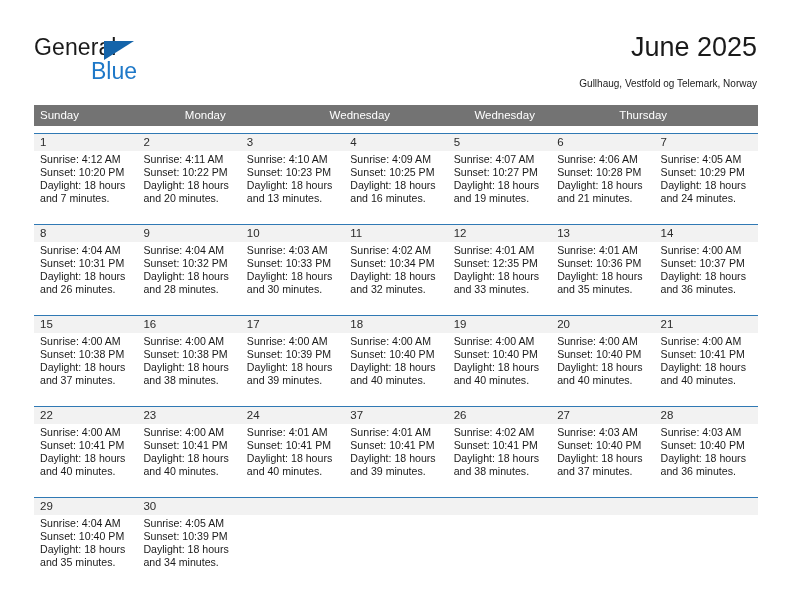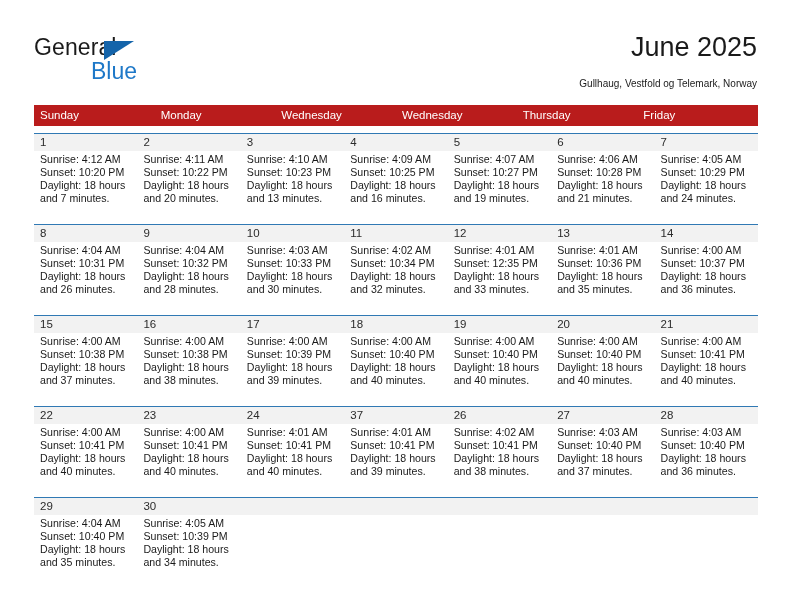--- a/index.html
+++ b/index.html
@@ -84,22 +84,22 @@
 
   
   .calendar {
     position: absolute;
     left: 34px;
     top: 105px;
     width: 724px;
   }
   .weekdays {
     display: grid;
-    grid-template-columns: repeat(6, 1fr);
-    background: #b91c1c;
+    grid-template-columns: repeat(5, 1fr);
+    background: #737373;
     height: 21px;
   }
   .weekday {
     color: #ffffff;
     font-size: 11.5px;
     line-height: 21px;
     padding-left: 6px;
     box-sizing: border-box;
     white-space: nowrap;
   }

